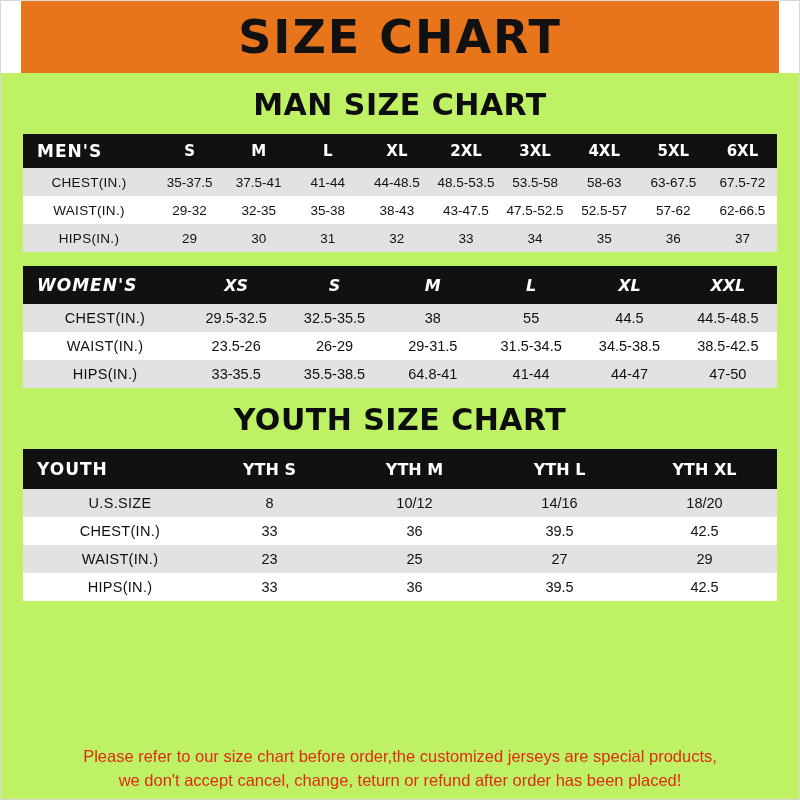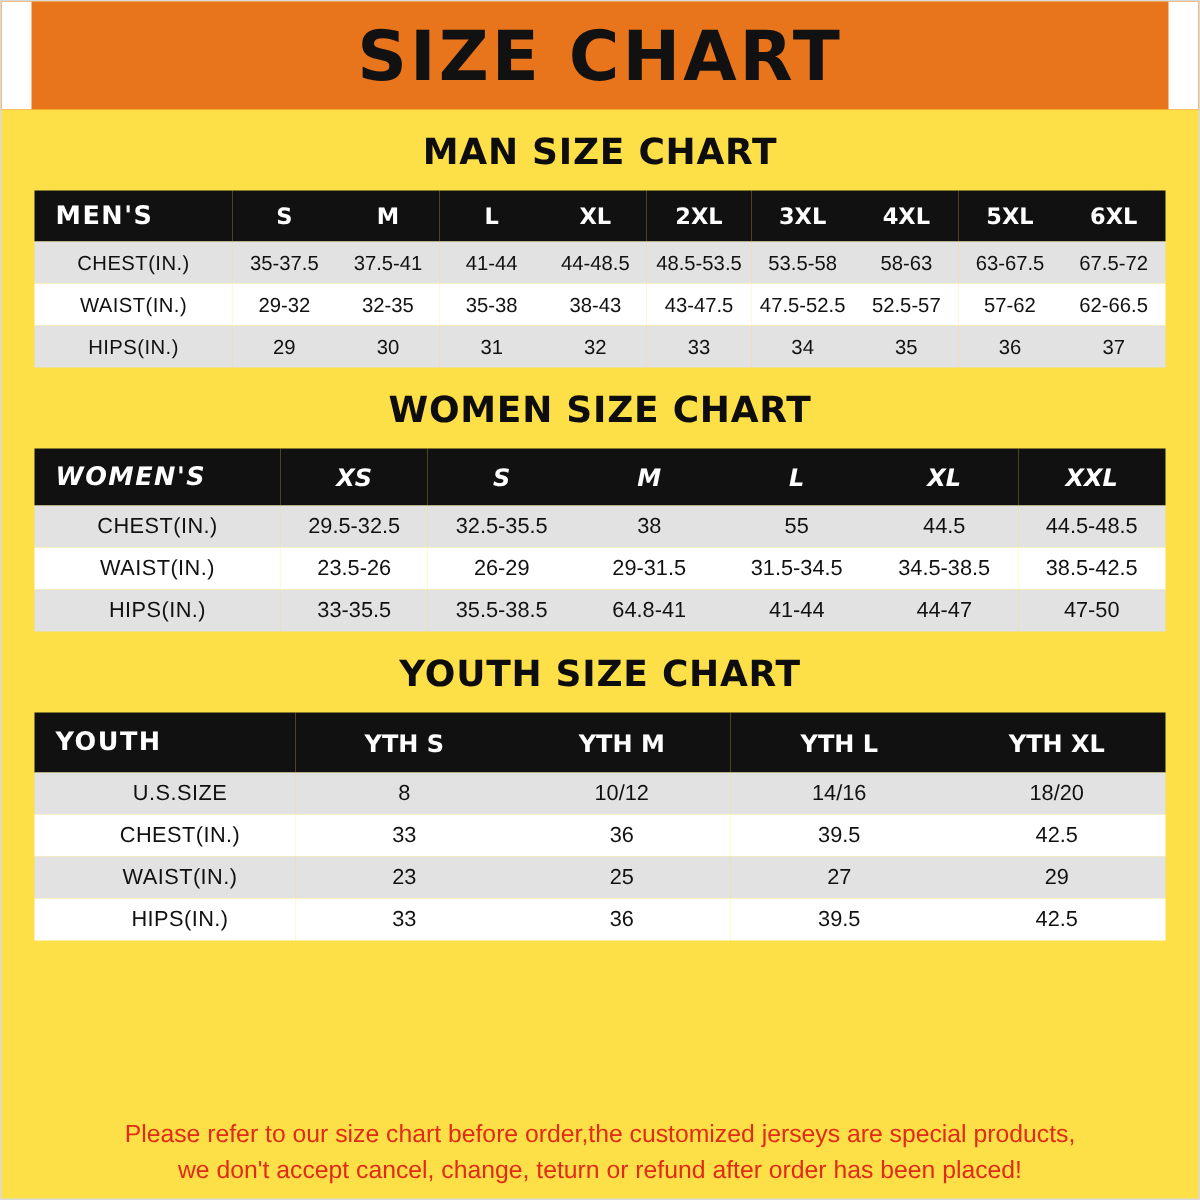--- a/index.html
+++ b/index.html
@@ -13,21 +13,21 @@
     font-family: "Liberation Sans", sans-serif;
     color: #111111;
     overflow: hidden;
   }
   .page {
     position: relative;
     width: 800px;
     height: 800px;
     box-sizing: border-box;
     border: 1px solid #d9d9d9;
-    background: #fde047;
+    background: #bef264;
   }
   
   .header-banner {
     position: relative;
     height: 72px;
     background: #e8741c;
     display: flex;
     align-items: center;
     justify-content: center;
     overflow: hidden;
@@ -62,21 +62,21 @@
   .content {
     padding: 0 22px;
   }
   .section {
     margin-top: 14px;
   }
   .section-title {
     text-align: center;
     font-family: "DejaVu Sans", sans-serif;
     font-weight: bold;
-    font-size: 24px;
+    font-size: 30px;
     letter-spacing: 0.5px;
     margin: 14px 0 12px 0;
     color: #0d0d0d;
   }
   table.size-table {
     width: 100%;
     border-collapse: collapse;
     table-layout: fixed;
     font-size: 13px;
   }
@@ -209,21 +209,20 @@
             <td class="val-cell">34</td>
             <td class="val-cell">35</td>
             <td class="val-cell">36</td>
             <td class="val-cell">37</td>
           </tr>
         </tbody>
       </table>
     </div>
 
     <div class="section">
-      <div class="section-title">WOMEN SIZE CHART</div>
       <table class="size-table women-table">
         <tbody>
           <tr class="head-row">
             <td class="label-cell">WOMEN'S</td>
             <td class="col-head">XS</td>
             <td class="col-head">S</td>
             <td class="col-head">M</td>
             <td class="col-head">L</td>
             <td class="col-head">XL</td>
             <td class="col-head">XXL</td>

